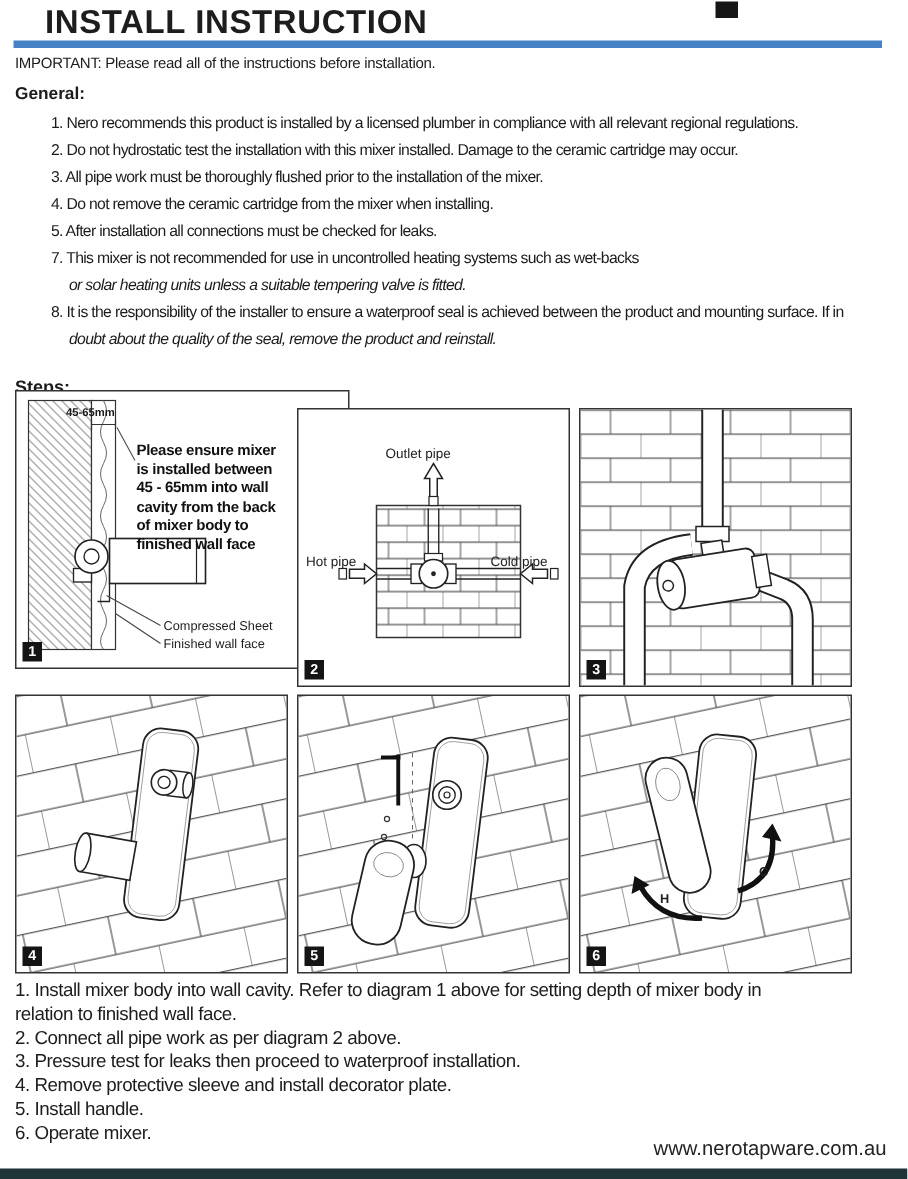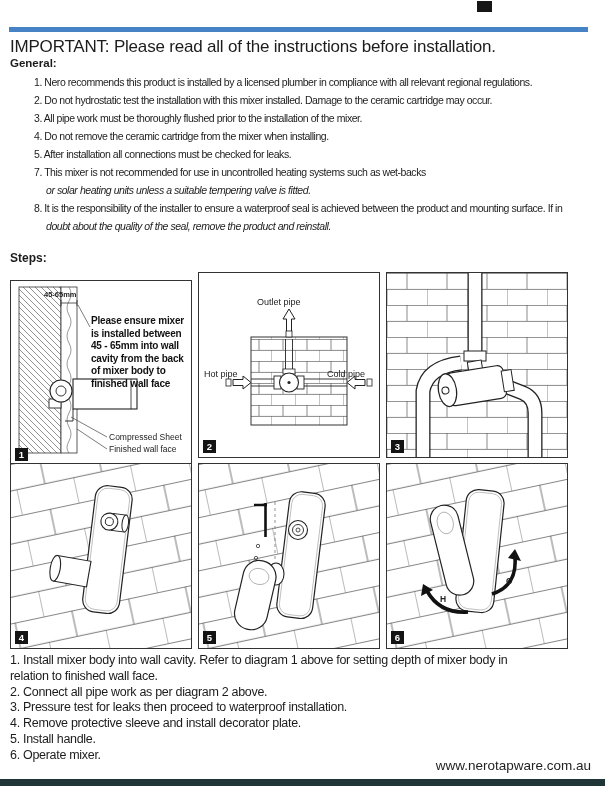--- a/index.html
+++ b/index.html
@@ -5,31 +5,31 @@
   html,body{margin:0;padding:0;}
   body{width:605px;height:786px;background:#ffffff;position:relative;
        font-family:"Liberation Sans", sans-serif;color:#1c1c1c;overflow:hidden;}
   .sheet{position:absolute;inset:0;background:#fff;overflow:hidden;}
 
   .title{position:absolute;left:30px;top:2px;font-size:22px;font-weight:bold;
          letter-spacing:.4px;color:#1d1d1d;white-space:nowrap;}
   .corner-sq{position:absolute;left:477px;top:1px;width:15px;height:11px;background:#161616;}
   .rule{position:absolute;left:9px;top:27px;width:579px;height:5px;background:var(--accent,#4583c6);}
 
-  .important{position:absolute;left:10px;top:37px;font-size:17px;letter-spacing:-.2px;white-space:nowrap;text-align:right;}
+  .important{position:absolute;left:10px;top:37px;font-size:10px;letter-spacing:-.2px;white-space:nowrap;text-align:right;}
   .h-general{position:absolute;left:10px;top:57px;font-size:11.5px;font-weight:bold;}
   .general-list{position:absolute;left:10px;top:73px;width:590px;font-size:10.5px;
                 line-height:18px;letter-spacing:-.45px;}
   .general-list .line{white-space:nowrap;margin-left:24px;}
   .general-list .cont{padding-left:12px;font-style:italic;}
 
   .h-steps{position:absolute;left:10px;top:251px;font-size:12px;font-weight:bold;}
 
   .dbox{position:absolute;width:180px;height:184px;border:1px solid #333;background:#fff;}
-  #d1{left:10px;top:280px;} #d2{left:198px;top:272px;} #d3{left:386px;top:272px;}
+  #d1{left:10px;top:260px;padding-left:41px;} #d2{left:198px;top:272px;} #d3{left:386px;top:272px;}
   #d4{left:10px;top:463px;}  #d5{left:198px;top:463px;} #d6{left:386px;top:463px;}
   .dbox svg{position:absolute;left:0;top:0;}
 
   .badge{position:absolute;left:4px;bottom:4px;width:13px;height:13px;background:var(--badge,#141414);
          color:#fff;font-size:9.5px;font-weight:bold;display:flex;align-items:center;justify-content:center;}
   .dlabel{position:absolute;font-size:9px;color:#222;white-space:nowrap;}
   .dlabel.small{font-size:8.5px;}
   .dim-label{position:absolute;left:33px;top:9px;font-size:7.5px;font-weight:bold;white-space:nowrap;}
   .note{position:absolute;left:80px;top:34px;width:100px;font-size:10px;font-weight:bold;
         line-height:12.5px;letter-spacing:-.2px;color:#111;}
@@ -56,20 +56,21 @@
       </pattern>
       <pattern id="brickB" width="40" height="32" patternUnits="userSpaceOnUse">
         <path d="M0,0.4 H40 M0,16.4 H40 M20,0 V16 M0,16 V32" stroke="#555" stroke-width="0.7" fill="none"></path>
       </pattern>
       <pattern id="brickP" width="58" height="52" patternUnits="userSpaceOnUse" patternTransform="rotate(-12)">
         <path d="M0,0.4 H58 M0,26.4 H58 M29,0 V26 M0,26 V52" stroke="#555" stroke-width="0.8" fill="none"></path>
       </pattern>
     </defs>
   </svg>
 
+  <div class="title">INSTALL INSTRUCTION</div>
   <div class="corner-sq"></div>
   <div class="rule"></div>
 
   <div class="important">IMPORTANT: Please read all of the instructions before installation.</div>
   <div class="h-general">General:</div>
   <div class="general-list">
       <div class="line">1. Nero recommends this product is installed by a licensed plumber in compliance with all relevant regional regulations.</div>
       <div class="line">2. Do not hydrostatic test the installation with this mixer installed. Damage to the ceramic cartridge may occur.</div>
       <div class="line">3. All pipe work must be thoroughly flushed prior to the installation of the mixer.</div>
       <div class="line">4. Do not remove the ceramic cartridge from the mixer when installing.</div>

